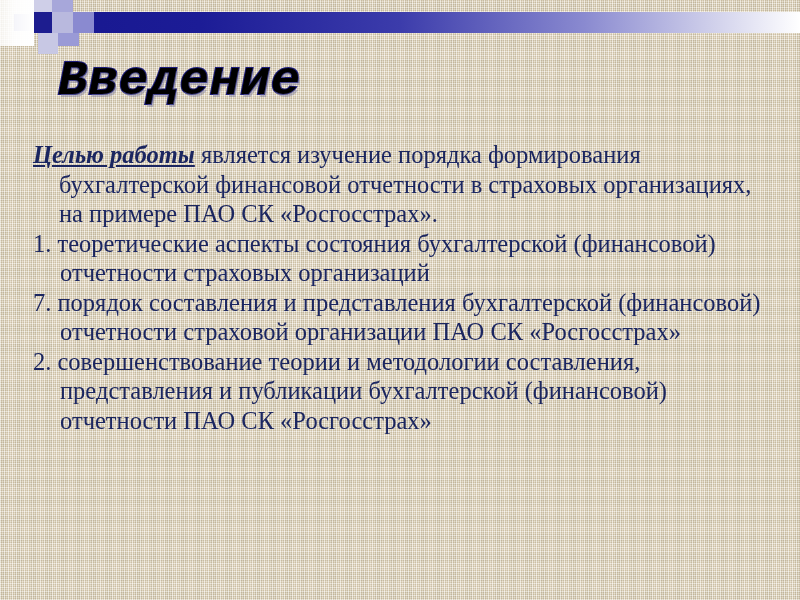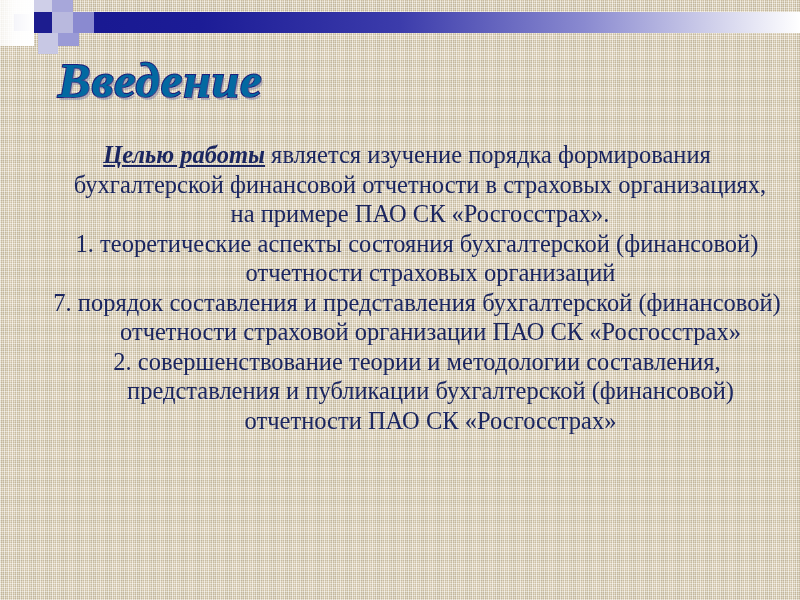--- a/index.html
+++ b/index.html
@@ -70,51 +70,50 @@
 
   
   #title-wrap {
     position: absolute;
     left: 58px;
     top: 52px;
     width: 420px;
     height: 62px;
   }
   #title-text {
-    font-family: Liberation Serif, serif;
+    font-family: Liberation Mono, monospace;
     font-style: italic;
     font-weight: bold;
     font-size: 49px;
     line-height: 58px;
     letter-spacing: 1px;
-    color: #0369a1;
+    color: #000000;
     -webkit-text-stroke: 2.0px #1d1d7a;
     paint-order: stroke fill;
     text-shadow: 2px 3px 0 rgba(120,120,160,0.45);
     white-space: nowrap;
   }
 
   
   #body-copy {
     position: absolute;
     left: 33px;
     top: 140px;
     width: 748px;
     color: #1b2660;
     font-size: 24.5px;
     line-height: 29.5px;
   }
   .para {
     margin: 0 0 0 0;
     padding-left: 26px;
     text-indent: -26px;
-    text-align: center;
   }
   .para.lead { padding-left: 26px; text-indent: -26px; }
-  .para.item { padding-left: 27px; text-indent: -27px; margin-left: 20px; }
+  .para.item { padding-left: 27px; text-indent: -27px; }
   .para.heading { padding-left: 0; text-indent: 0; }
 
   .emph {
     font-weight: bold;
     font-style: italic;
     text-decoration: underline;
     color: #1b2660;
   }
 </style>
 </head>

